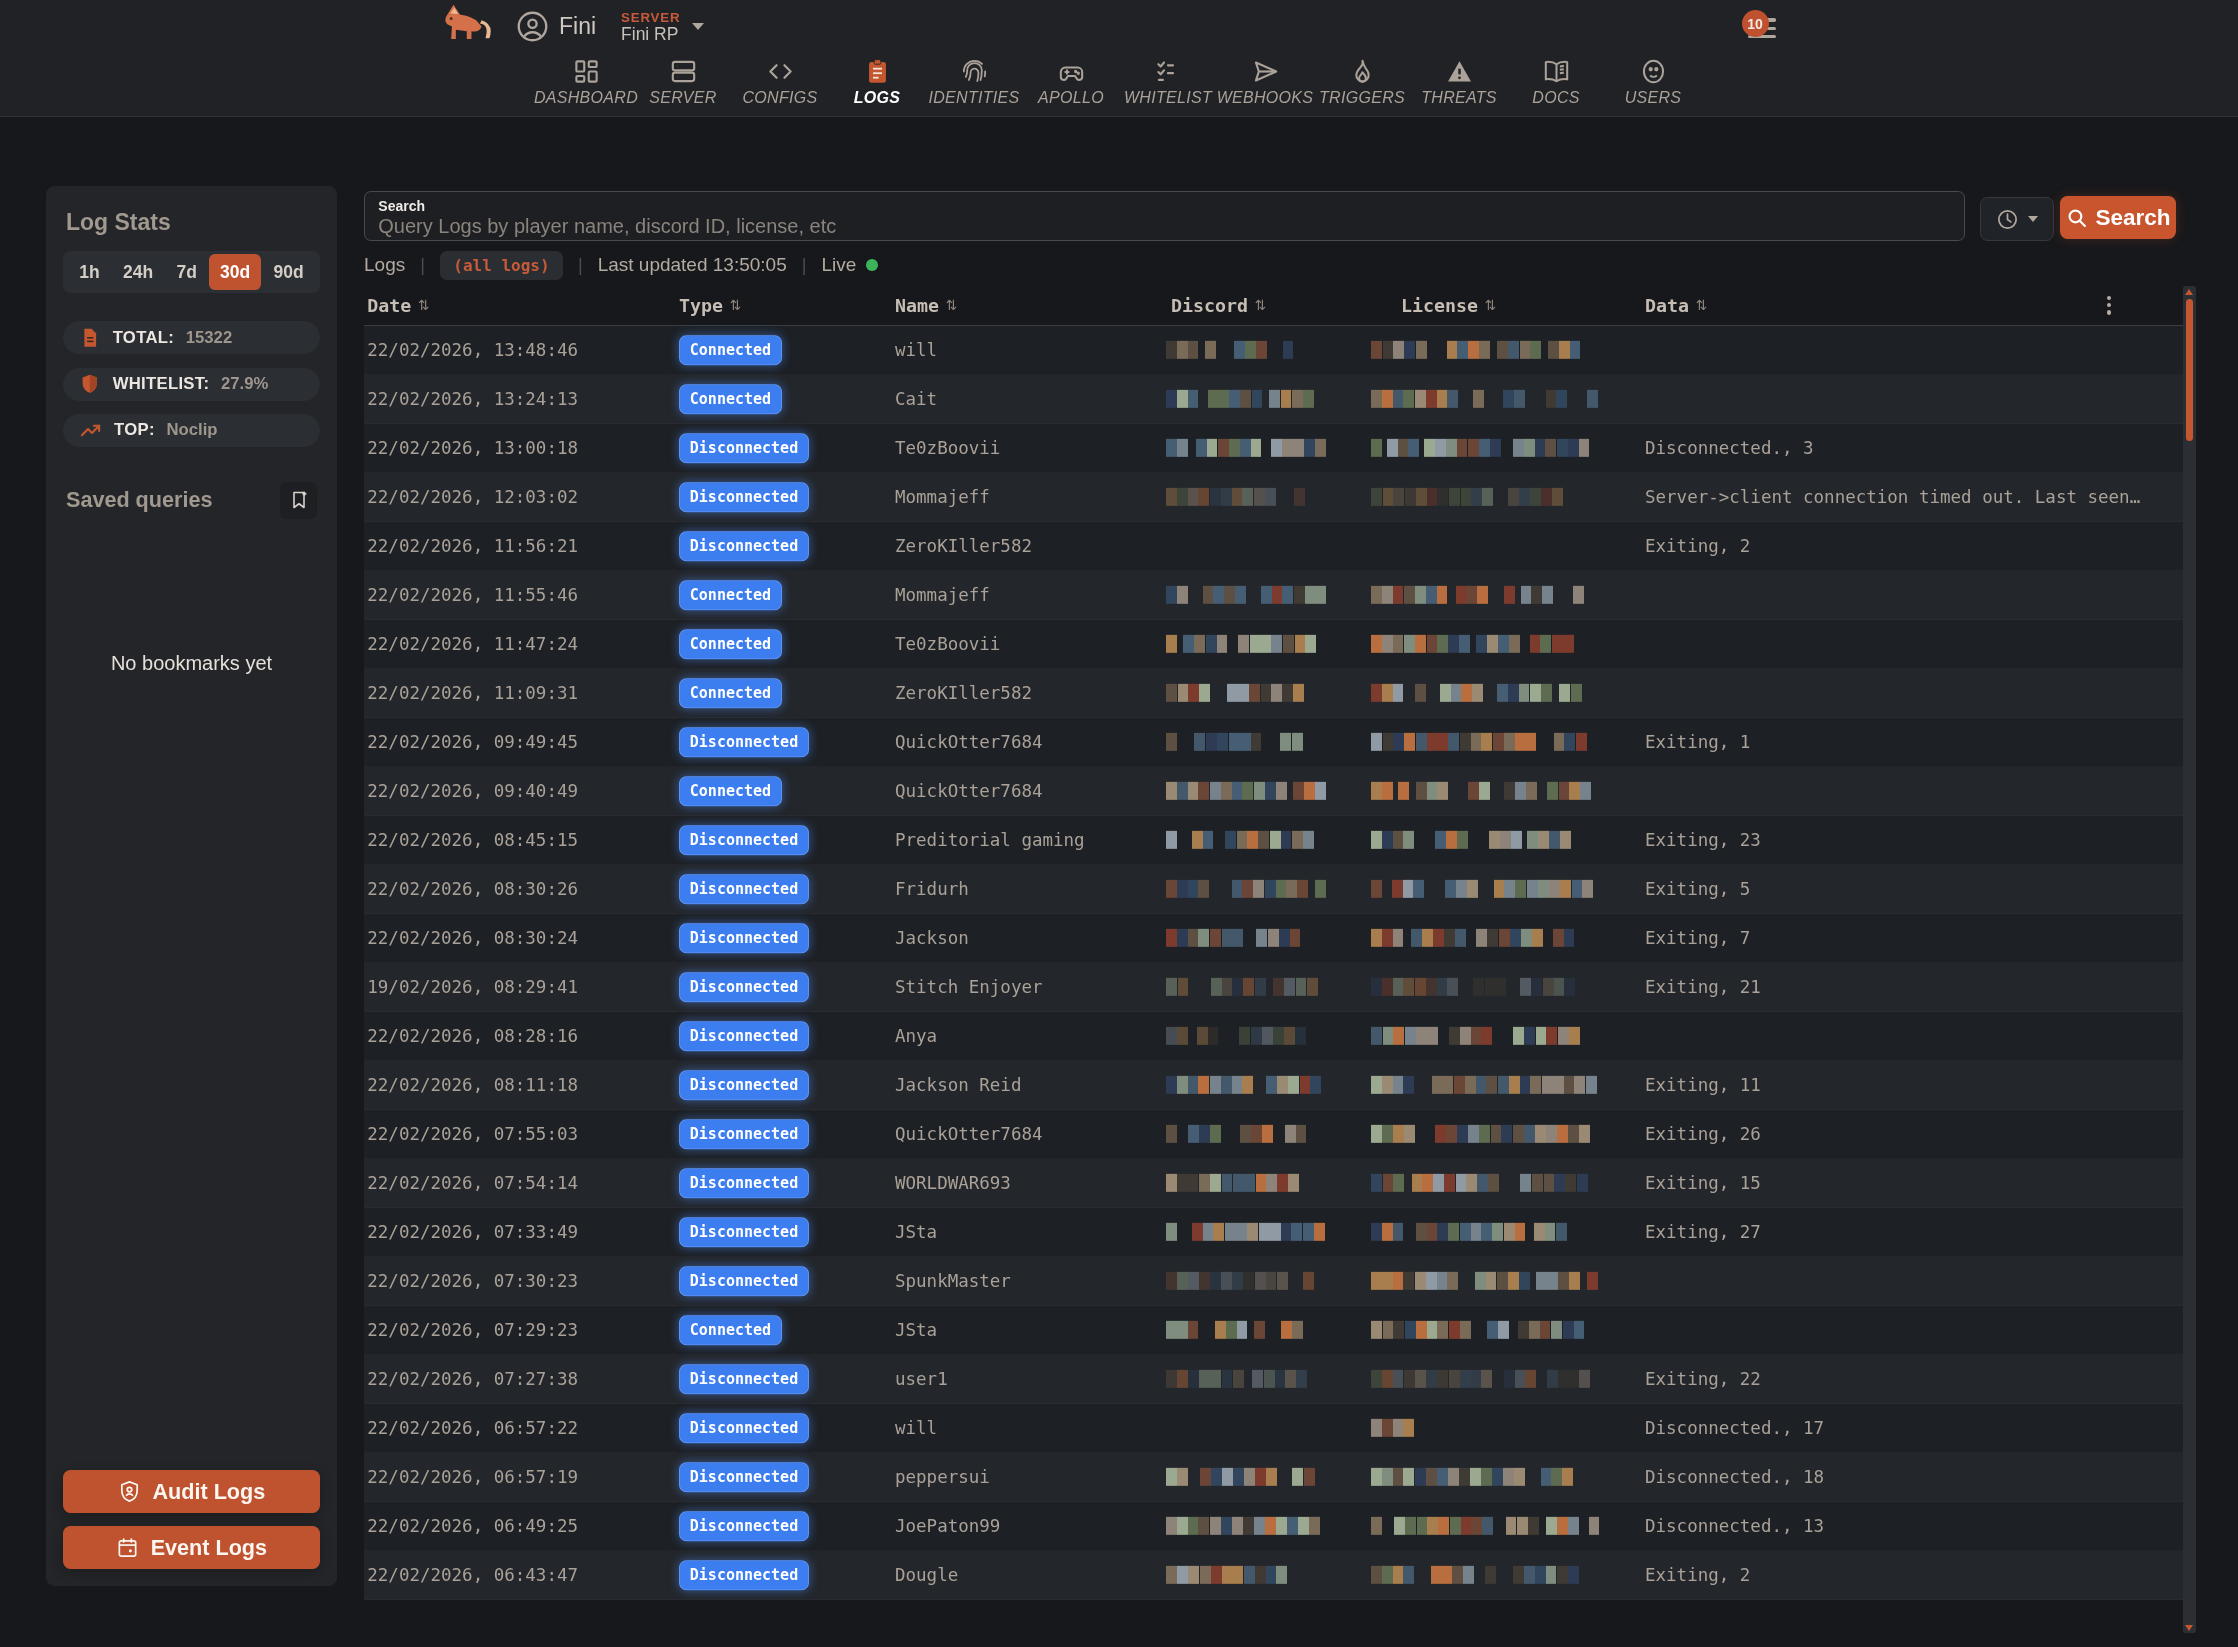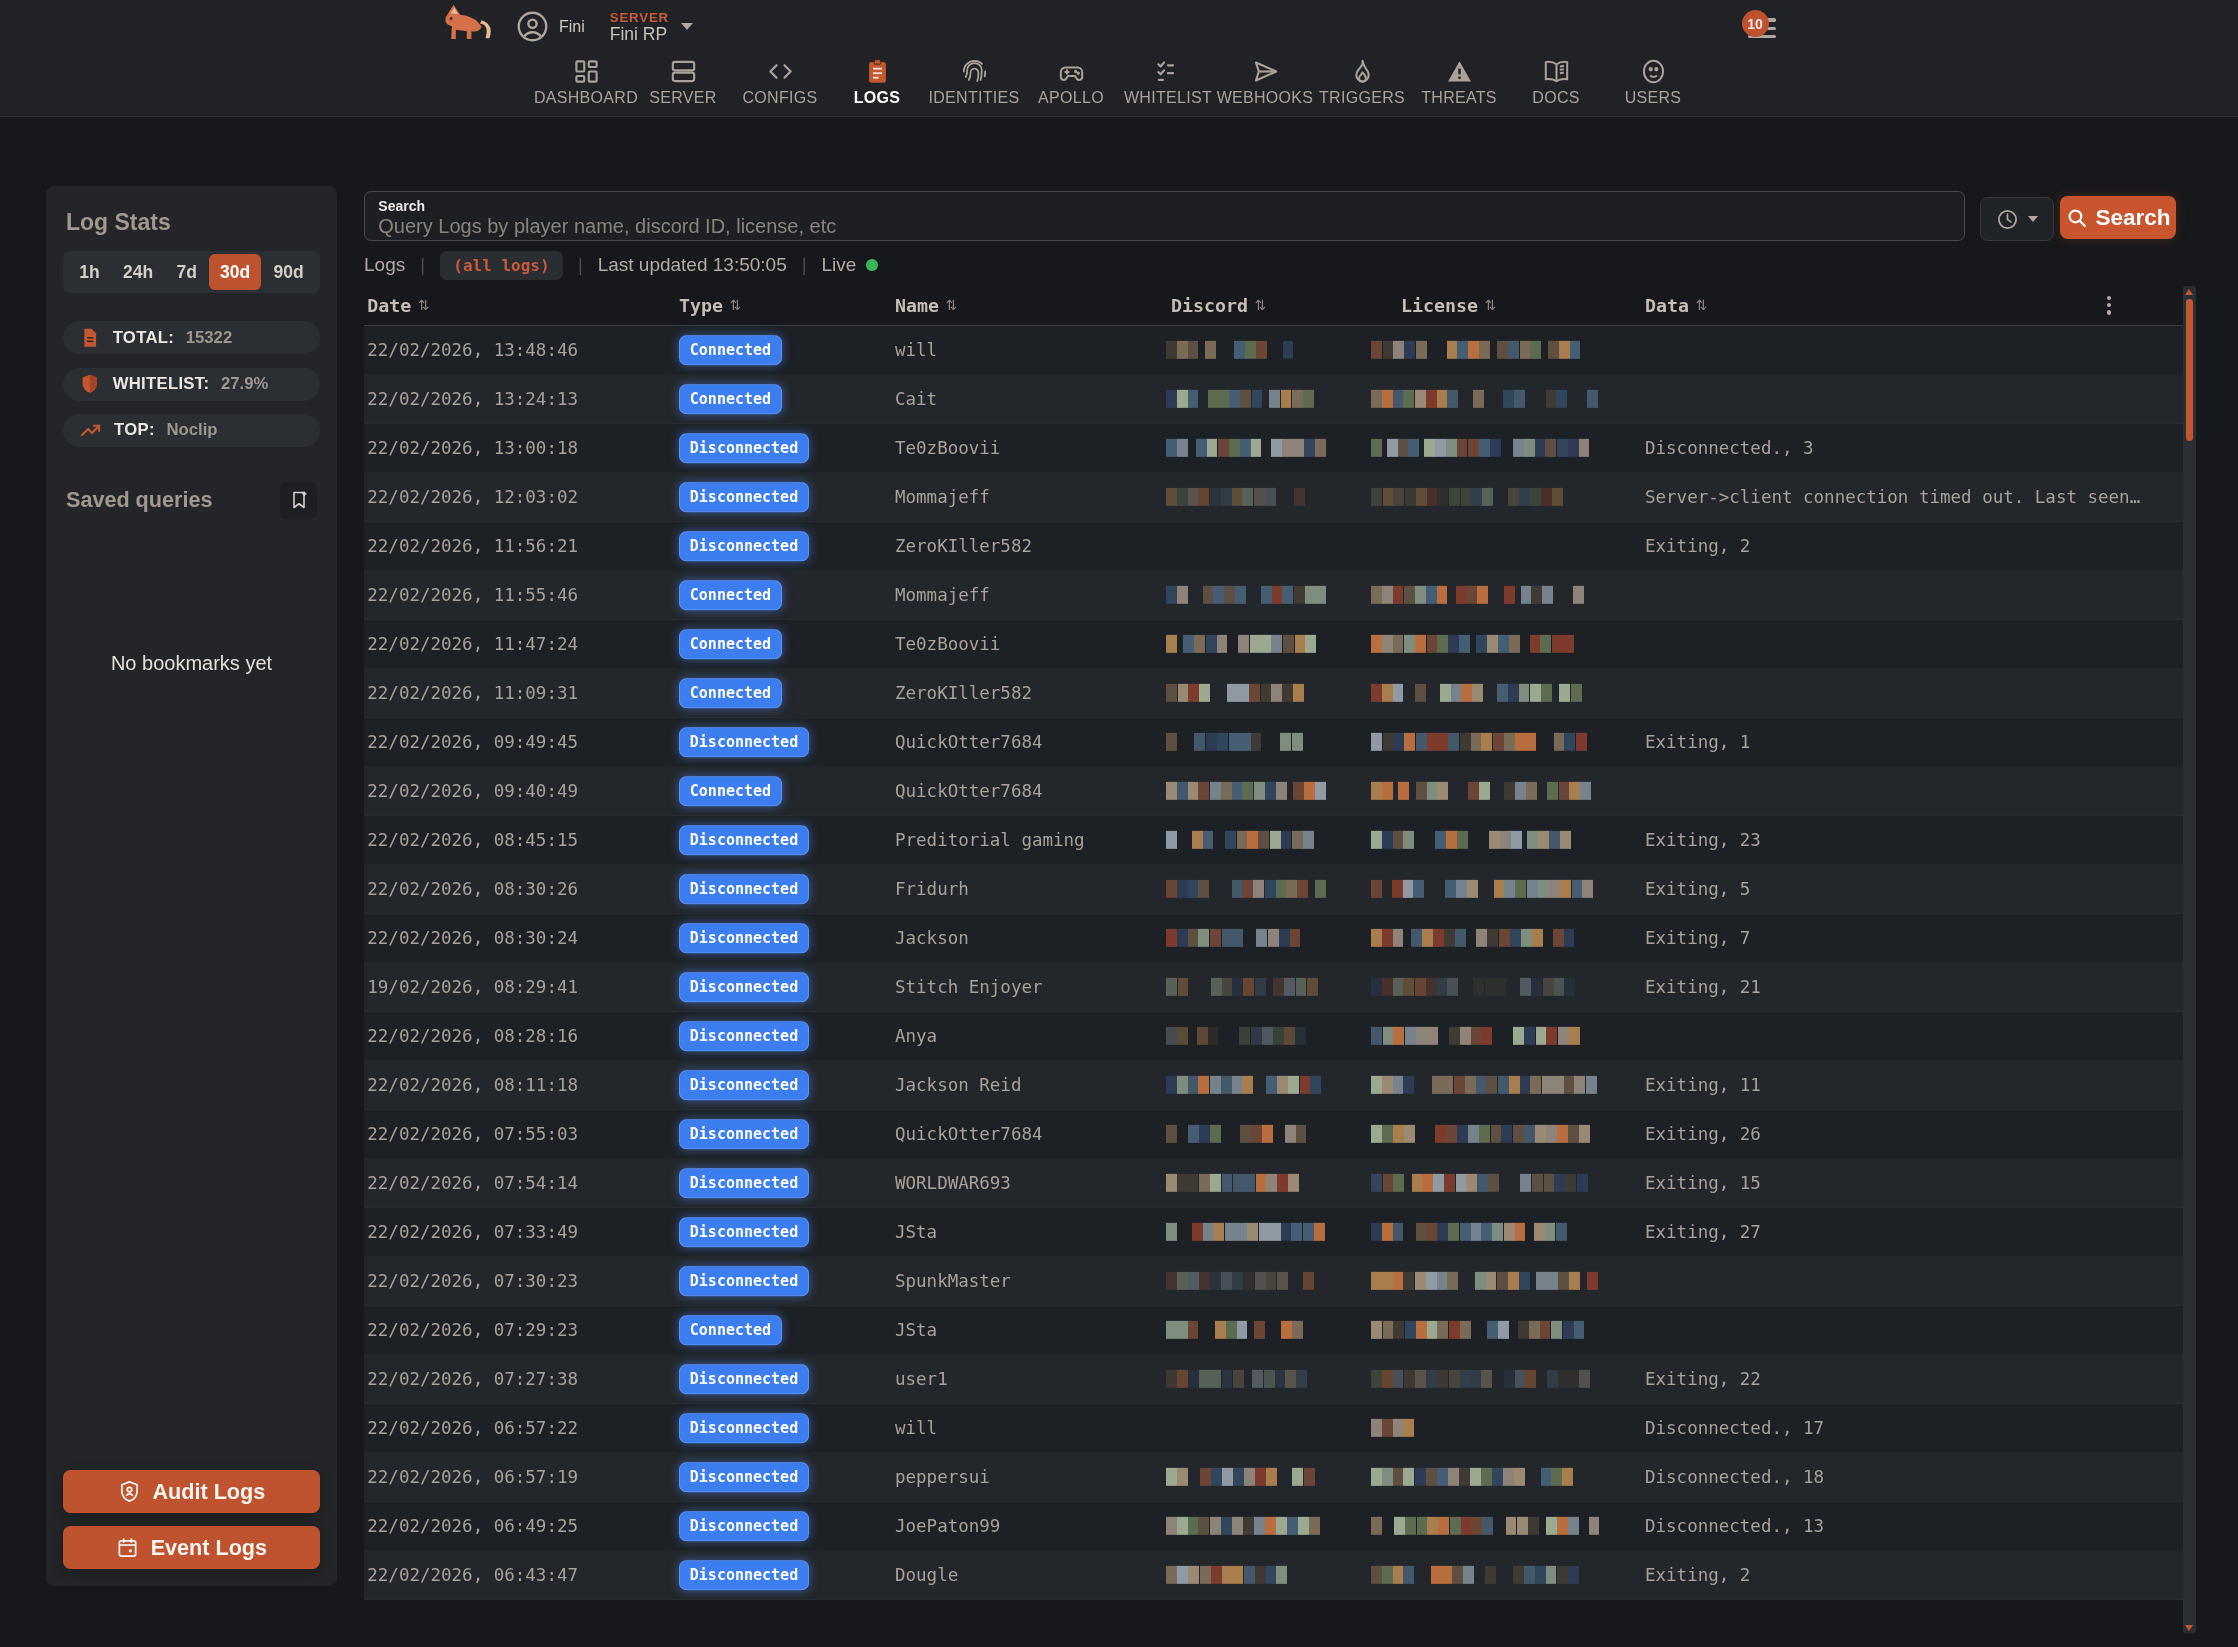--- a/index.html
+++ b/index.html
@@ -1,33 +1,33 @@
 <!DOCTYPE html>
 <html style="font-size:13.3px"><head>
 <meta charset="utf-8">
 <style>
   html,body{margin:0;padding:0;background:#121417;}
   .page{position:relative;width:2239px;height:1648px;background:#17181b;overflow:hidden;
         font-family:"Liberation Sans",sans-serif;-webkit-font-smoothing:antialiased;}
   
   .topbar{position:absolute;left:0;top:0;width:100%;height:116px;background:#202226;border-bottom:0.8px solid #2e3135;}
   .brand{position:absolute;left:441px;top:3.3px;display:flex;align-items:center;gap:25px;height:47px;}
-  .userchip{display:flex;align-items:center;gap:10px;color:#cfc8c0;font-size:16px;}
+  .userchip{display:flex;align-items:center;gap:10px;color:#cfc8c0;font-size:23px;}
   .serverchip{display:flex;align-items:center;gap:11.7px;cursor:pointer;}
   .serverchip .txt{display:flex;flex-direction:column;line-height:1.05;}
   .server-cap{color:#c75b39;font-size:13.3px;font-weight:bold;letter-spacing:0.8px;}
   .server-name{color:#c9c2ba;font-size:17.5px;}
   .caret{width:0;height:0;border-left:6.7px solid transparent;border-right:6.7px solid transparent;border-top:7.5px solid #b0a79e;}
   .menu-btn{position:absolute;left:1740px;top:5px;width:43px;height:43px;cursor:pointer;}
   .menu-lines{position:absolute;left:8.3px;top:13.3px;width:28px;}
   .menu-lines b{display:block;height:3.3px;background:#b0a79e;border-radius:1.7px;margin-bottom:5px;}
   .notif{position:absolute;left:-6.7px;top:-8.3px;width:27px;height:27px;border-radius:50%;background:#c0512f;color:#f3e8e2;
          font-size:14px;font-weight:bold;display:flex;align-items:center;justify-content:center;}
   
-  .nav{position:absolute;left:0;top:58px;width:100%;display:flex;justify-content:center;}
+  .nav{position:absolute;left:0;top:58px;width:100%;display:flex;justify-content:center;font-style:italic;}
   .nav-item{width:97px;display:flex;flex-direction:column;align-items:center;gap:4.2px;color:#aba299;cursor:pointer;}
   .nav-item svg{display:block;}
   .nav-item .lbl{font-size:16px;letter-spacing:0.3px;}
   .nav-item.active{color:#fff;font-weight:bold;}
   
   .sidebar{position:absolute;left:46px;top:186px;width:291px;height:1400px;background:#232528;border-radius:8.3px;
            box-sizing:border-box;padding:20px 16.7px 16.7px;display:flex;flex-direction:column;}
   .sb-title{color:#a1988f;font-size:23px;font-weight:bold;margin:3.3px 0 15px 3.3px;}
   .ranges{background:#2b2e33;border-radius:7.5px;height:42px;display:flex;align-items:center;justify-content:space-around;padding:0 5px;margin-bottom:28px;}
   .range{color:#d5cec6;font-size:17.5px;font-weight:bold;padding:7.5px 10.8px;border-radius:5.8px;cursor:pointer;}

